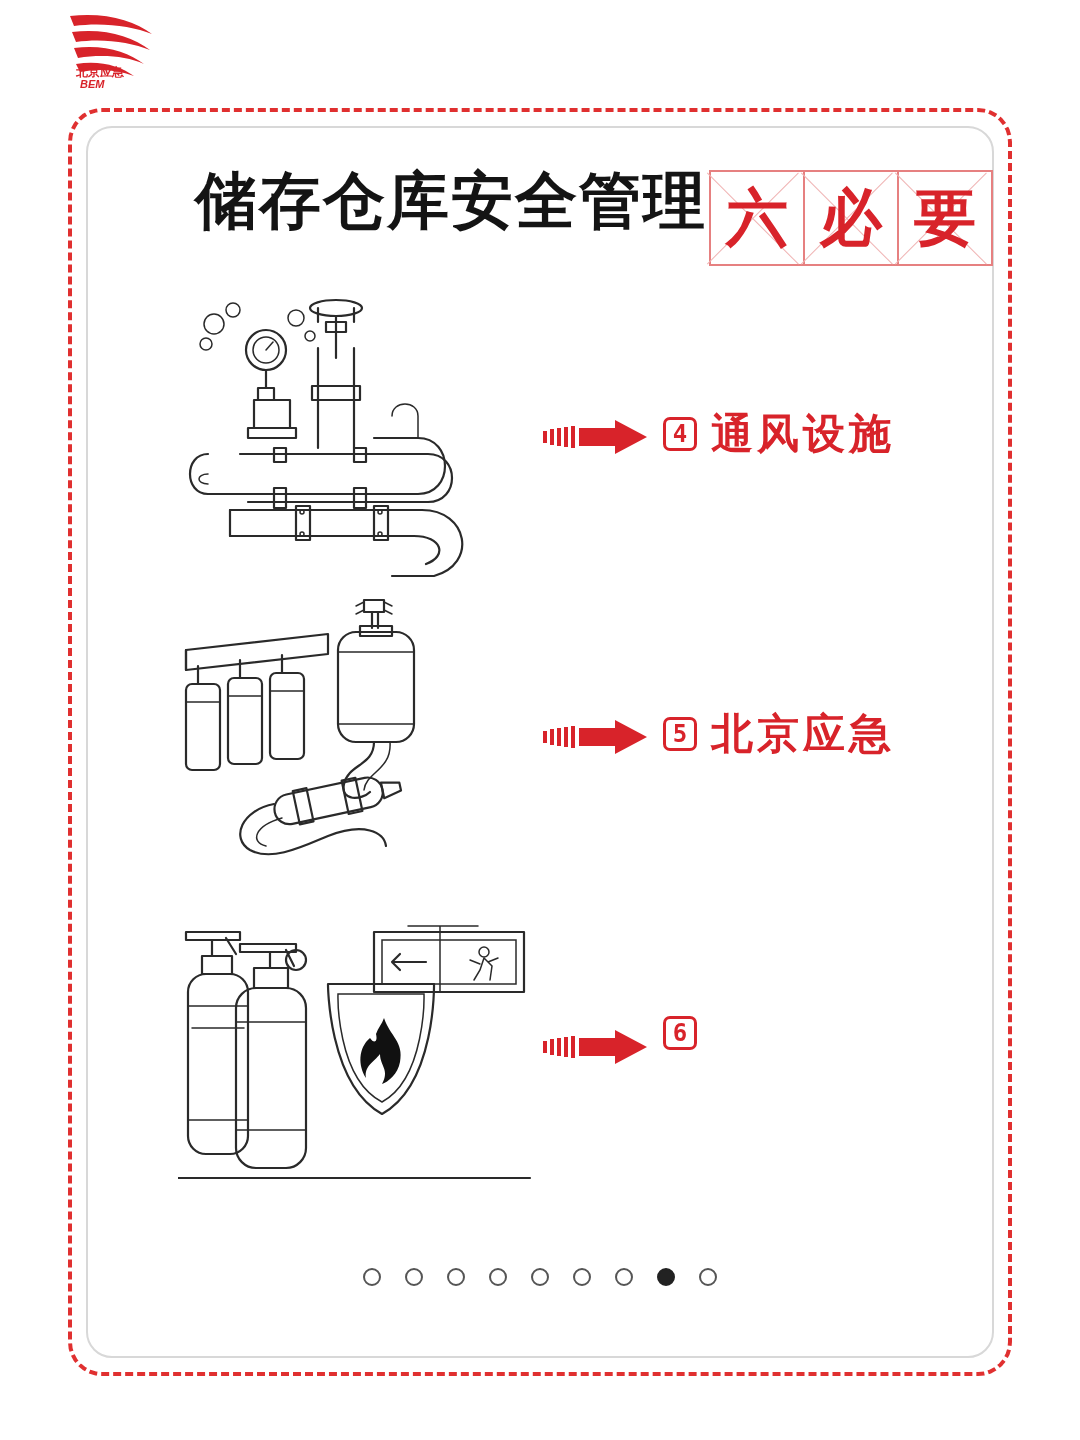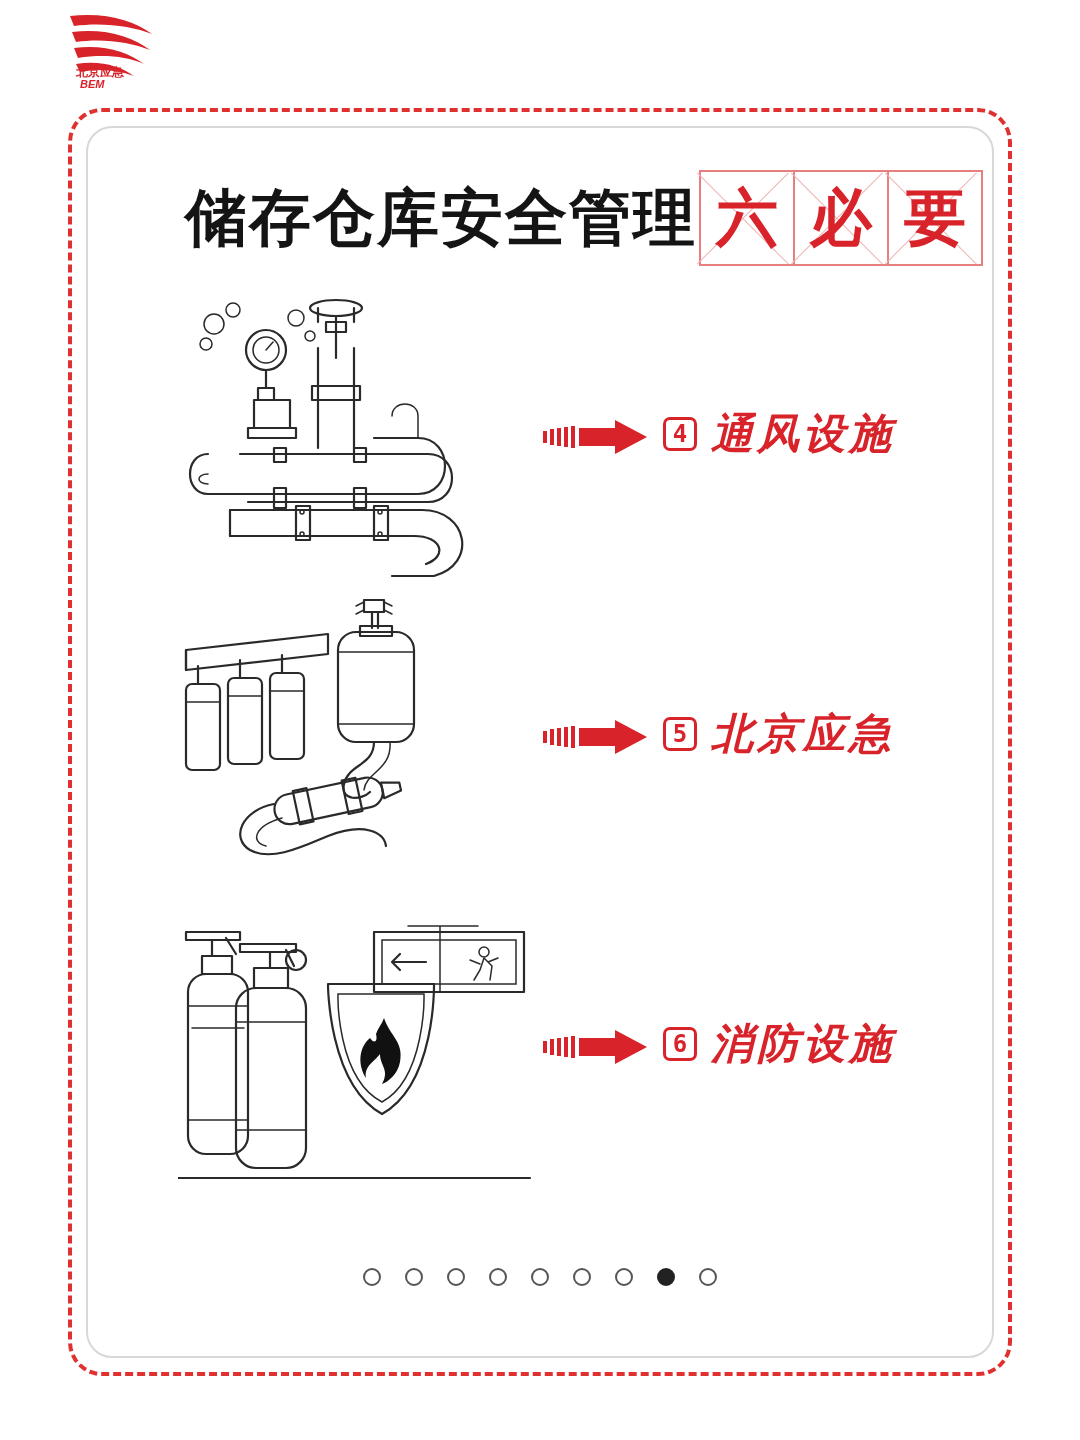--- a/index.html
+++ b/index.html
@@ -64,25 +64,25 @@
     bottom: 14px;
     border: 2px solid #d8d8d8;
     border-radius: 26px;
     background: #ffffff;
     box-sizing: border-box;
   }
 
   
   .title-row {
     position: absolute;
-    left: 0;
+    left: 10px;
     top: 42px;
     width: 100%;
     display: flex;
-    align-items: center;
+    align-items: flex-start;
     justify-content: center;
     padding-left: 44px;
   }
   .title-text {
     font-size: 62px;
     font-weight: bold;
     color: #141414;
     letter-spacing: 2px;
     line-height: 1;
     white-space: nowrap;
@@ -167,21 +167,21 @@
     border: 3px solid #d8232a;
     border-radius: 7px;
     font-size: 24px;
     font-weight: bold;
     color: #d8232a;
     margin-right: 14px;
     line-height: 1;
     box-sizing: border-box;
     font-family: "DejaVu Sans Mono", monospace;
   }
-  .label-text { letter-spacing: 4px; font-style: italic; }
+  .label-text { letter-spacing: 4px; }
 
   
   .dots {
     position: absolute;
     left: 0;
     bottom: 70px;
     width: 100%;
     display: flex;
     justify-content: center;
     gap: 24px;
@@ -408,21 +408,20 @@
             <rect x="7" y="9" width="4" height="16"></rect>
             <rect x="14" y="8" width="4" height="18"></rect>
             <rect x="21" y="7" width="4" height="20"></rect>
             <rect x="28" y="6" width="4" height="22"></rect>
             <path d="M36 8 L72 8 L72 0 L104 17 L72 34 L72 26 L36 26 Z"></path>
           </g>
         </svg>
       </div>
       <div class="item-label">
         <span class="num-badge">6</span>
-        <span class="label-text">消防设施</span>
       </div>
     </div>
 
     <div class="dots">
       <span class="dot"></span>
       <span class="dot"></span>
       <span class="dot"></span>
       <span class="dot"></span>
       <span class="dot"></span>
       <span class="dot"></span>

